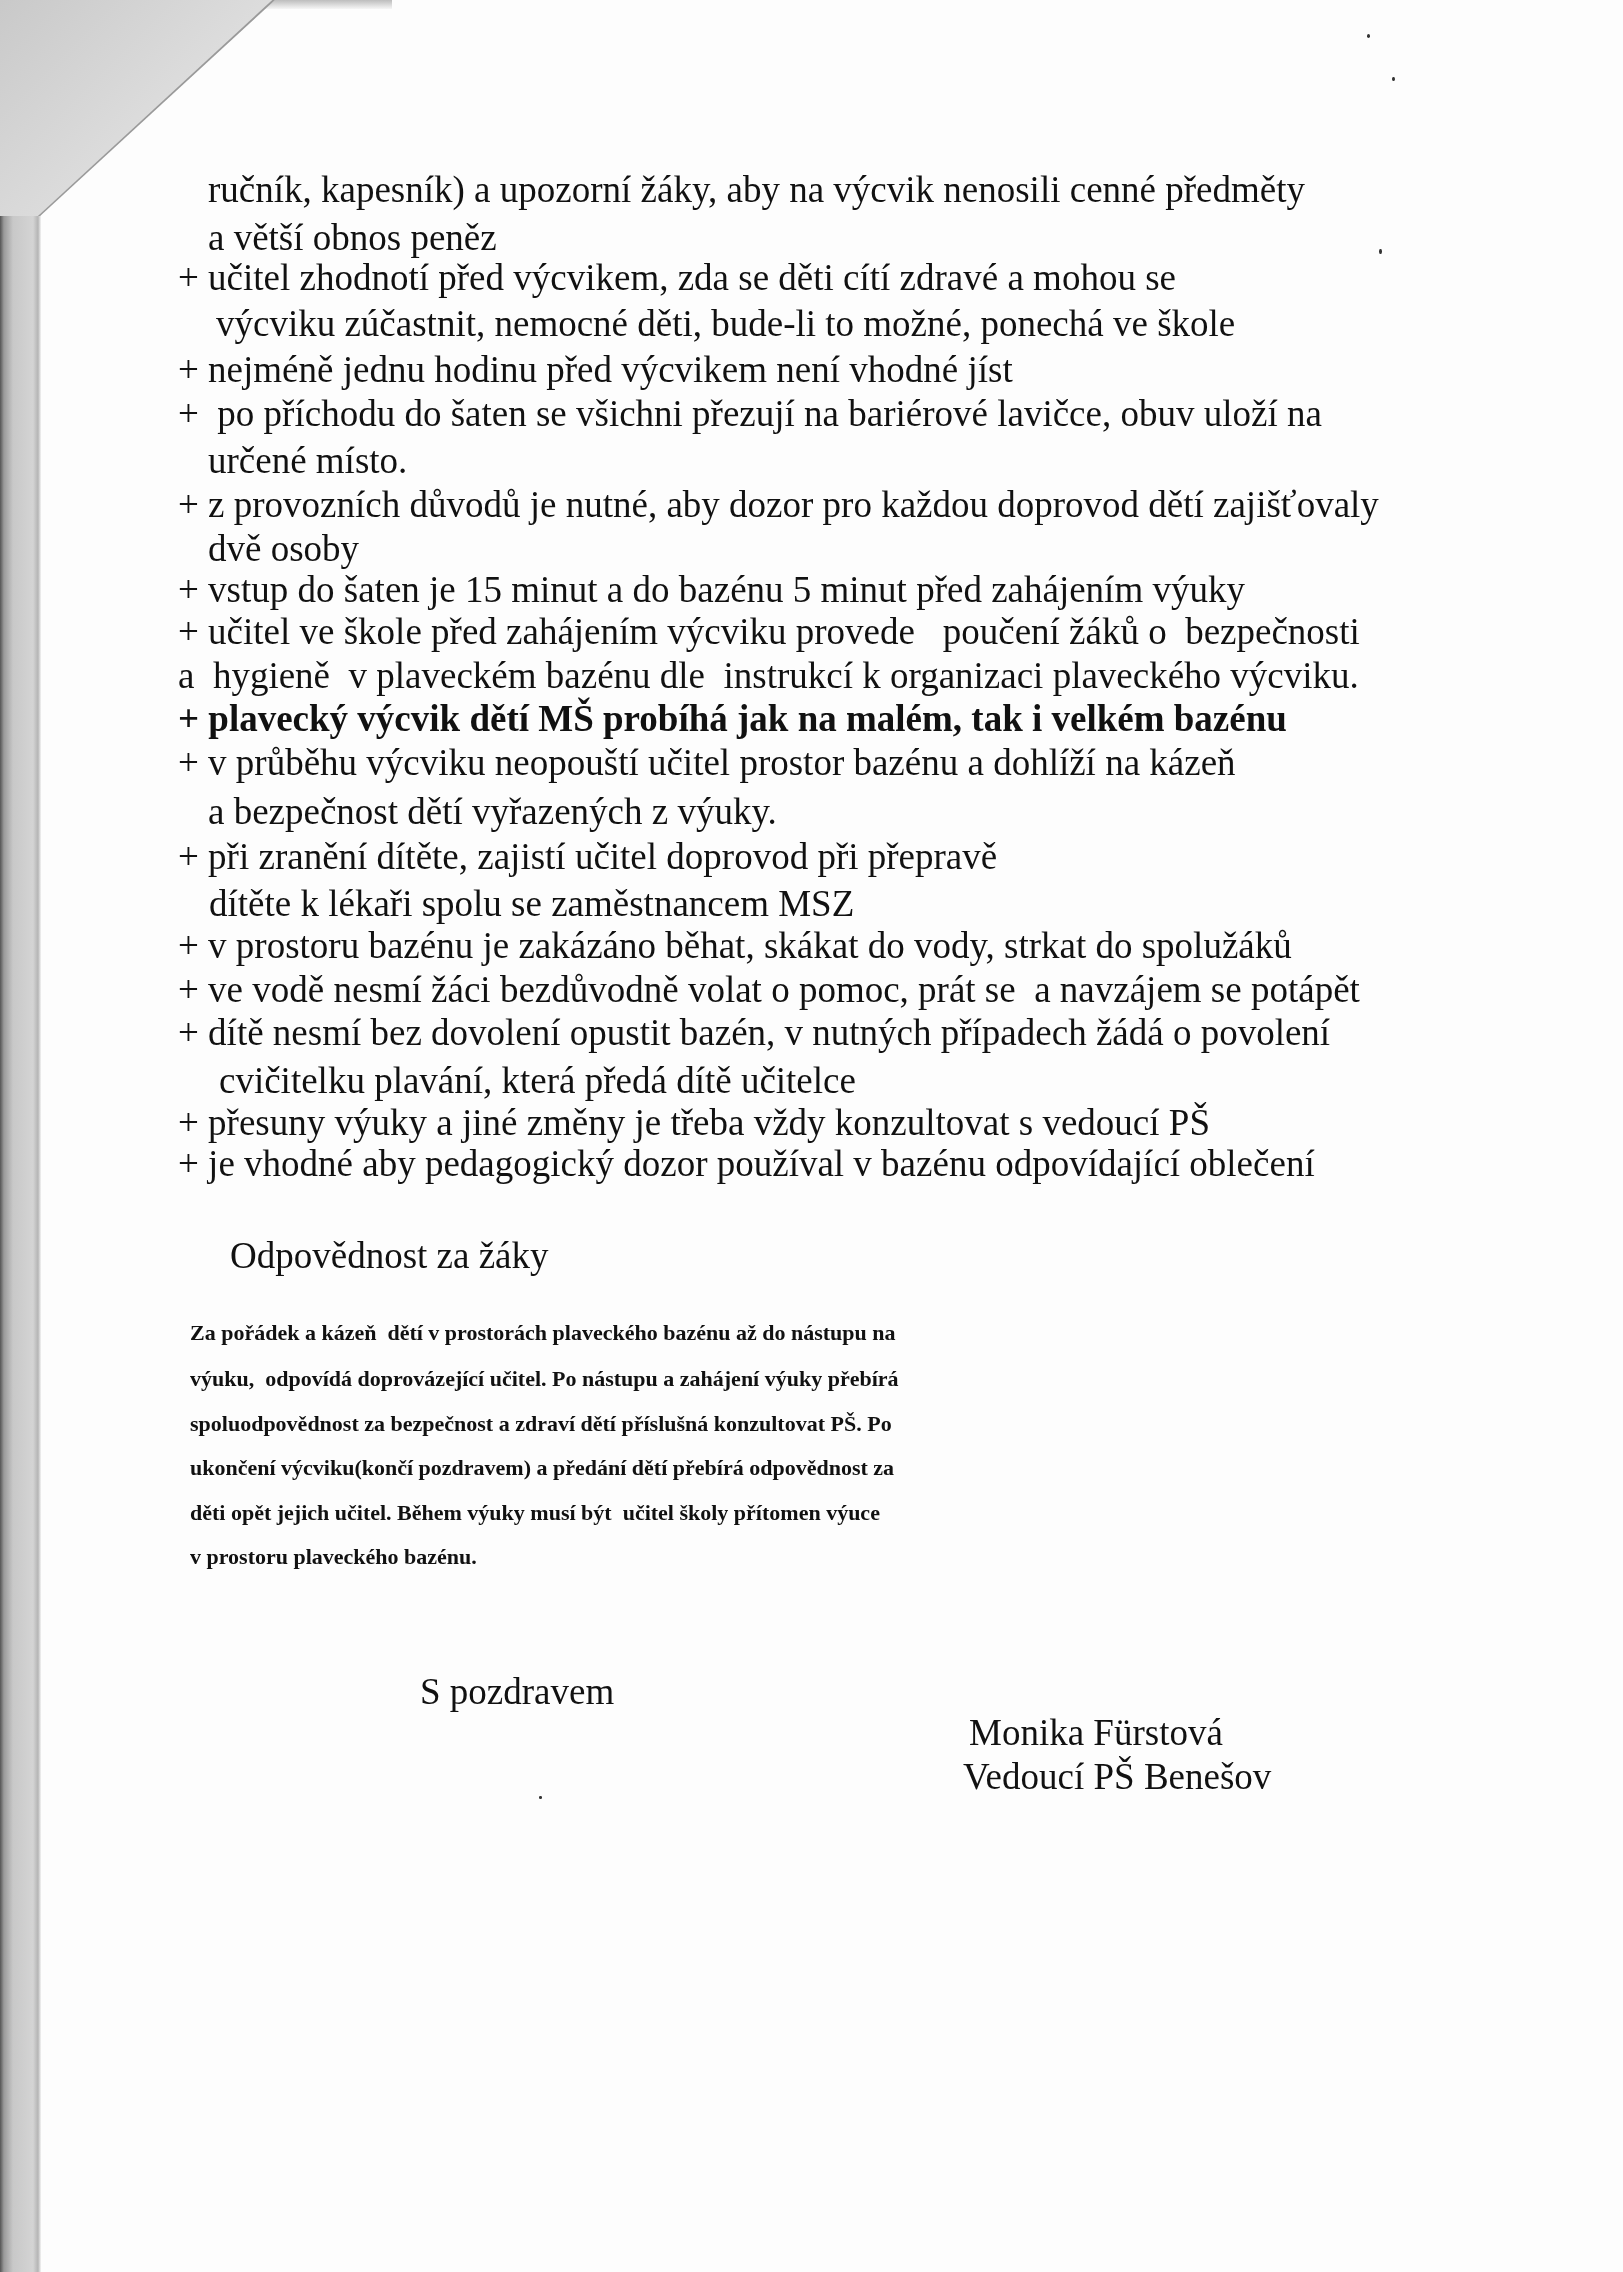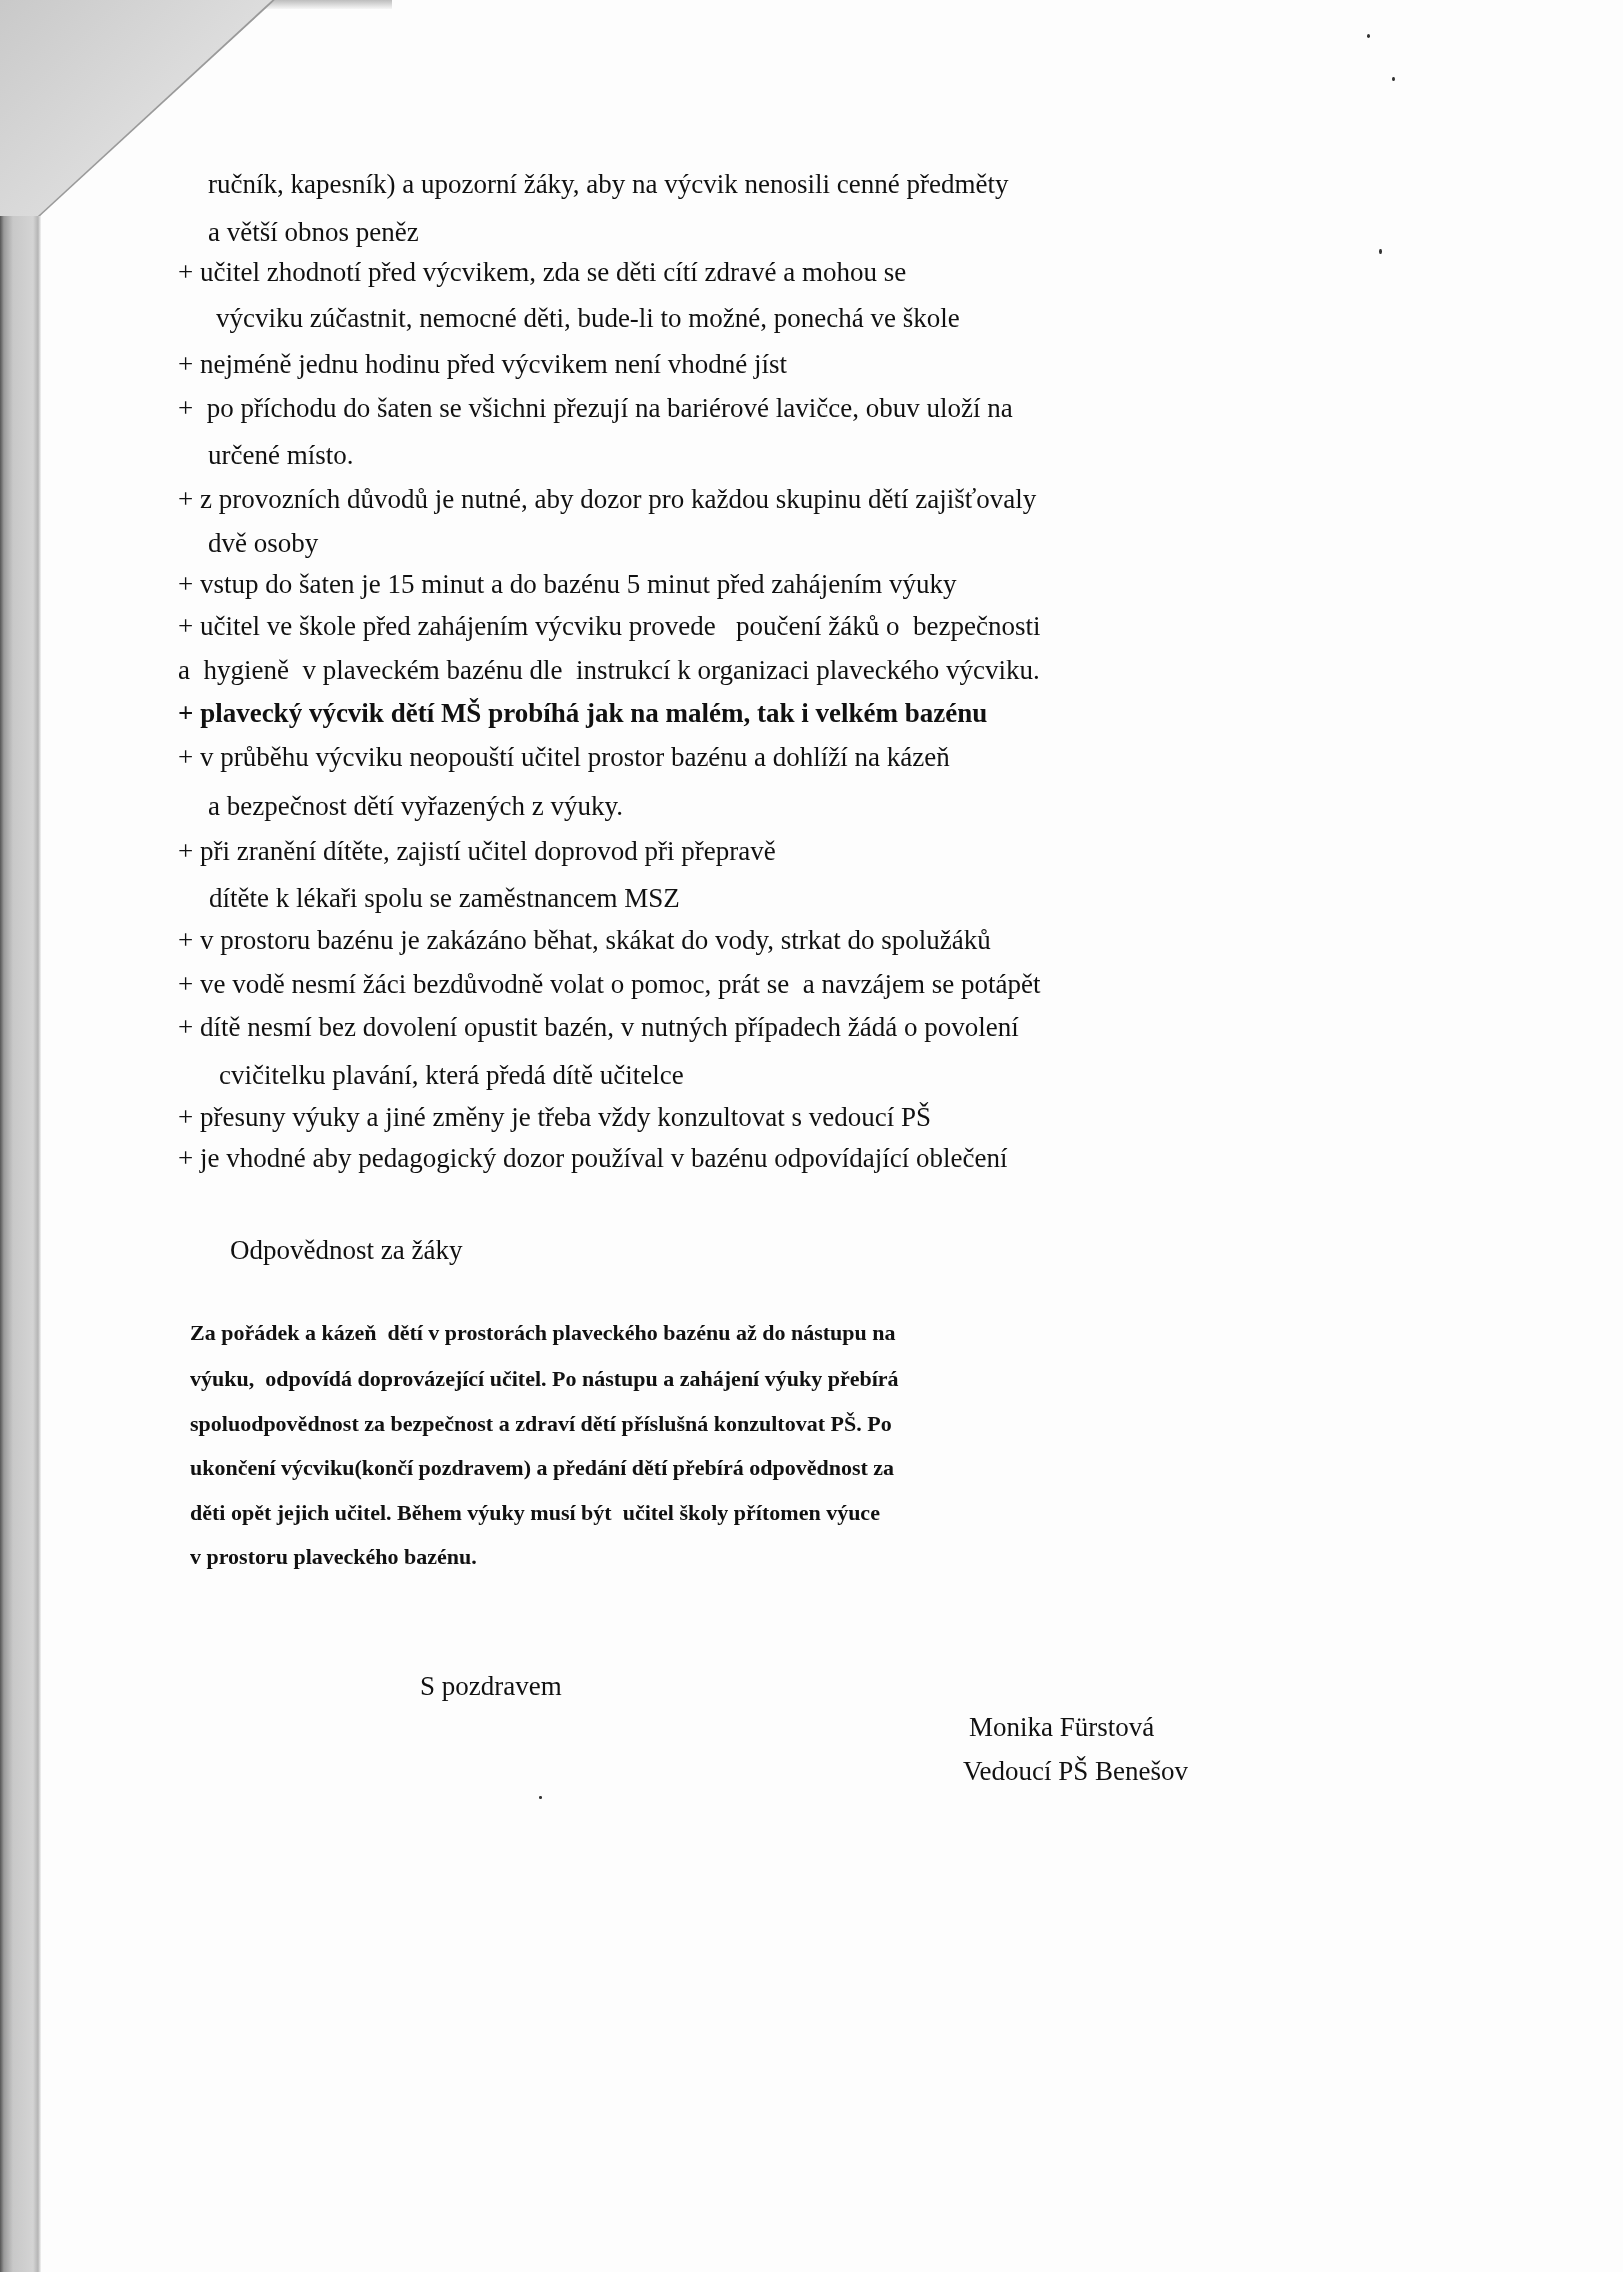--- a/index.html
+++ b/index.html
@@ -22,21 +22,21 @@
       position: absolute; left: 0; top: 0; width: 275px; height: 216px;
       clip-path: polygon(99% 0, 100% 0, 14.6% 100%, 13.8% 100%);
       background: #9a9a9a;
     }
     .top-shade {
       position: absolute; left: 39px; top: 0; width: 353px; height: 9.2px;
       background: linear-gradient(to bottom, #bdbdbd, #f6f6f6);
     }
     .speck { position: absolute; background: #333; border-radius: 50%; }
     .line {
-      position: absolute; white-space: pre; font-size: 27px; line-height: 1;
+      position: absolute; white-space: pre; font-size: 37px; line-height: 1;
       letter-spacing: 0;
     }
     .bold { font-weight: bold; }
     .bp { position: absolute; white-space: pre; font-size: 22px; line-height: 1; font-weight: bold; }
   </style>
 </head>
 <body>
 
 <div class="left-shadow"></div>
 <div class="top-shade"></div>
@@ -49,21 +49,21 @@
 <div class="speck" style="left:539px;top:1796px;width:2.6px;height:2.6px;"></div>
 
 <div>
   <div class="line" style="left:208px;top:171px;">ručník, kapesník) a upozorní žáky, aby na výcvik nenosili cenné předměty</div>
   <div class="line" style="left:208px;top:219px;">a větší obnos peněz</div>
   <div class="line" style="left:178px;top:259px;">+ učitel zhodnotí před výcvikem, zda se děti cítí zdravé a mohou se</div>
   <div class="line" style="left:216px;top:305px;">výcviku zúčastnit, nemocné děti, bude-li to možné, ponechá ve škole</div>
   <div class="line" style="left:178px;top:351px;">+ nejméně jednu hodinu před výcvikem není vhodné jíst</div>
   <div class="line" style="left:178px;top:395px;">+  po příchodu do šaten se všichni přezují na bariérové lavičce, obuv uloží na</div>
   <div class="line" style="left:208px;top:442px;text-align:center;">určené místo.</div>
-  <div class="line" style="left:178px;top:486px;">+ z provozních důvodů je nutné, aby dozor pro každou skupinu dětí zajišťovaly</div>
+  <div class="line" style="left:178px;top:486px;">+ z provozních důvodů je nutné, aby dozor pro každou doprovod dětí zajišťovaly</div>
   <div class="line" style="left:208px;top:530px;">dvě osoby</div>
   <div class="line" style="left:178px;top:571px;">+ vstup do šaten je 15 minut a do bazénu 5 minut před zahájením výuky</div>
   <div class="line" style="left:178px;top:613px;">+ učitel ve škole před zahájením výcviku provede   poučení žáků o  bezpečnosti</div>
   <div class="line" style="left:178px;top:657px;">a  hygieně  v plaveckém bazénu dle  instrukcí k organizaci plaveckého výcviku.</div>
   <div class="line bold" style="left:178px;top:700px;">+ plavecký výcvik dětí MŠ probíhá jak na malém, tak i velkém bazénu</div>
   <div class="line" style="left:178px;top:744px;">+ v průběhu výcviku neopouští učitel prostor bazénu a dohlíží na kázeň</div>
   <div class="line" style="left:208px;top:793px;">a bezpečnost dětí vyřazených z výuky.</div>
   <div class="line" style="left:178px;top:838px;">+ při zranění dítěte, zajistí učitel doprovod při přepravě</div>
   <div class="line" style="left:209px;top:885px;">dítěte k lékaři spolu se zaměstnancem MSZ</div>
   <div class="line" style="left:178px;top:927px;">+ v prostoru bazénu je zakázáno běhat, skákat do vody, strkat do spolužáků</div>

